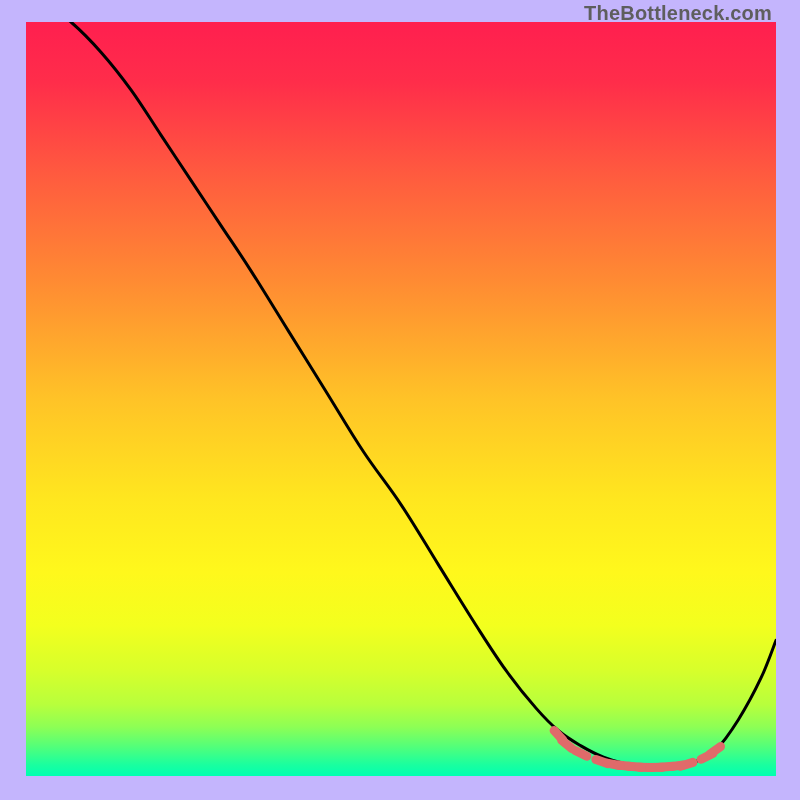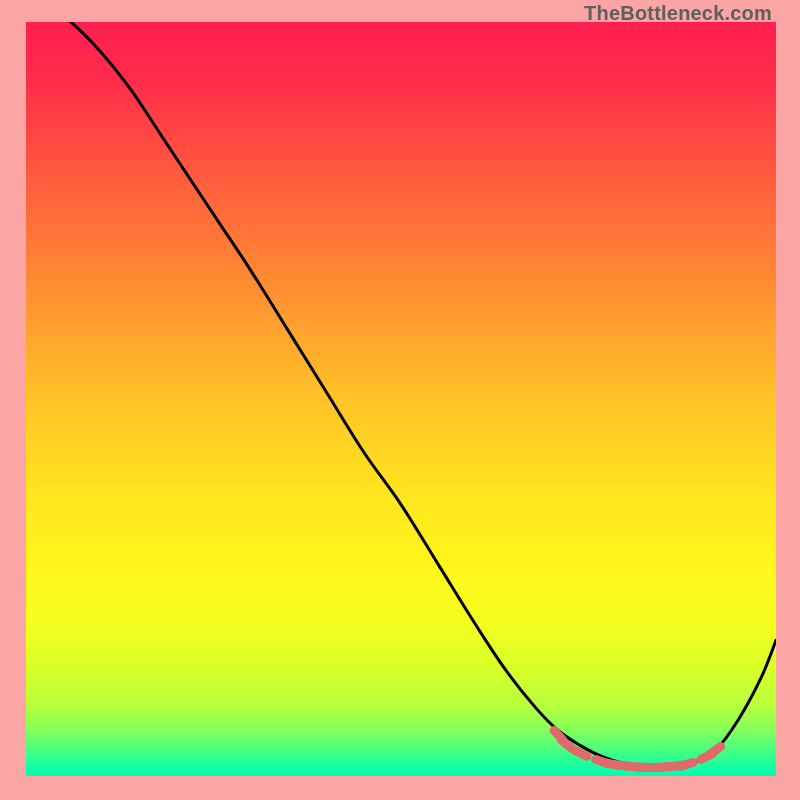--- a/index.html
+++ b/index.html
@@ -1,21 +1,21 @@
 <!DOCTYPE html>
 <html><head>
 <meta charset="utf-8">
 <style>
   * { margin: 0; padding: 0; box-sizing: border-box; }
   html, body { width: 800px; height: 800px; overflow: hidden; background: #000; }
   .frame {
     position: relative;
     width: 800px;
     height: 800px;
-    background: #fca5a5;
+    background: #c4b5fd;
   }
   .plot {
     position: absolute;
     left: 26px;
     top: 22px;
     width: 750px;
     height: 754px;
     overflow: hidden;
   }
   .watermark {

